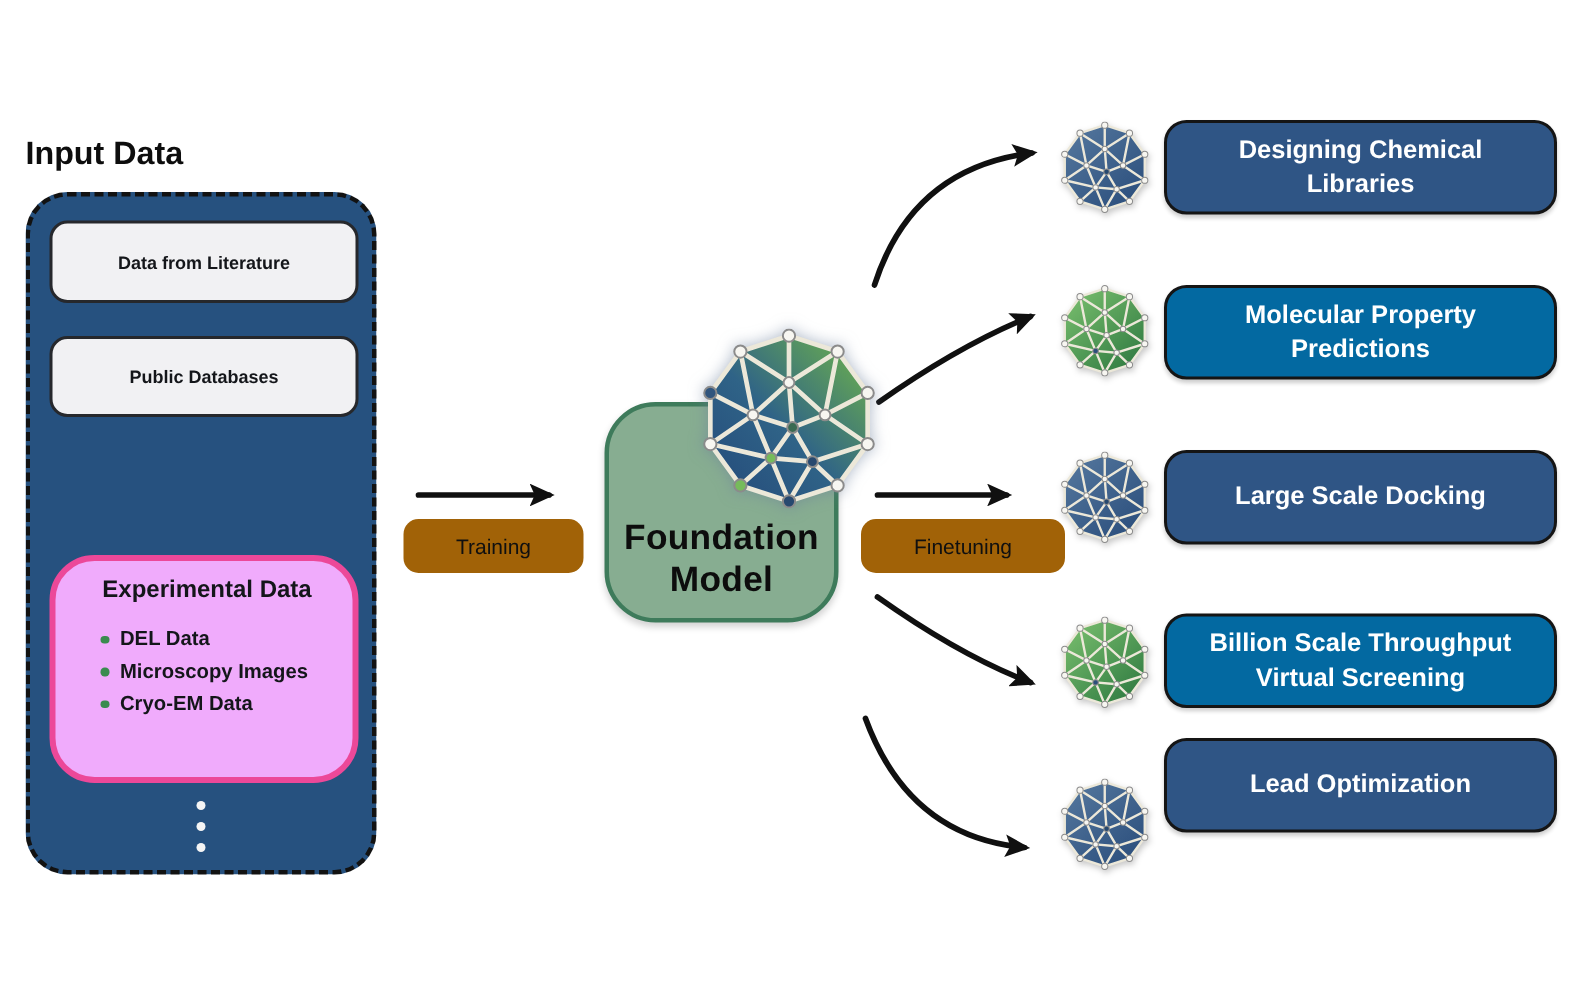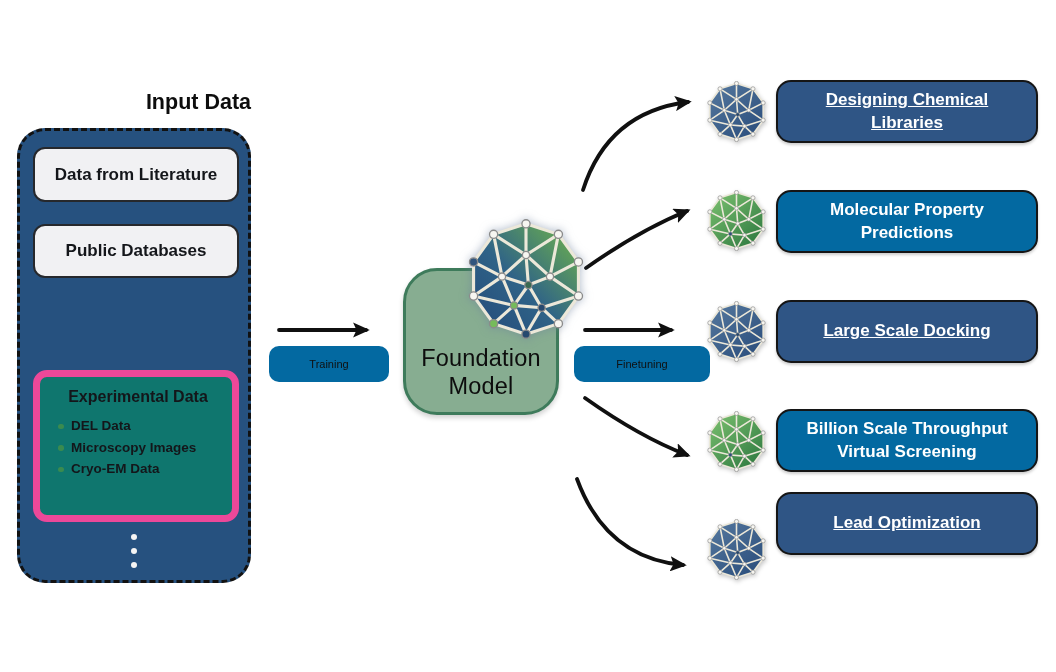--- a/index.html
+++ b/index.html
@@ -6,88 +6,88 @@
   *{box-sizing:border-box;}
   .canvas{
     position:relative;width:1056px;height:672px;background:#ffffff;overflow:hidden;
     font-family:"Liberation Sans", sans-serif;color:#111;
   }
   .abs{position:absolute;}
 
   
   .input-title{
     left:17px;top:90px;width:234px;height:30px;
-    font-size:21.5px;font-weight:700;text-align:right;color:#0d0d0d;
+    font-size:21.5px;font-weight:700;text-align:left;color:#0d0d0d;
   }
   .input-container{
     left:17px;top:128px;width:234px;height:455px;
     background:#26517f;border:3px dashed #121212;border-radius:28px;
   }
   .input-item{
     position:absolute;left:13px;width:206px;height:54px;
     background:#f1f1f3;border:2px solid #26282c;border-radius:12px;
     display:flex;align-items:center;justify-content:center;
-    font-size:17px;font-weight:700;color:#14161a;text-align:center;
+    font-size:12px;font-weight:700;color:#14161a;text-align:center;
   }
   .item-0{top:16px;height:55px;}
   .item-1{top:93px;}
   .item-2{top:166px;}
   .exp-box{
     position:absolute;left:13px;top:239px;width:206px;height:152px;
-    background:#0f766e;border:7px solid #ec4899;border-radius:14px;
+    background:#f0abfc;border:4px solid #ec4899;border-radius:30px;
     padding:11px 10px 0 14px;
   }
   .exp-title{font-size:16px;font-weight:700;text-align:center;color:#14161a;margin-bottom:9px;}
-  .exp-list{list-style:none;margin:0;padding:0 0 0 4px;}
+  .exp-list{list-style:none;margin:12px;padding:0 0 0 4px;}
   .exp-list li{
     position:relative;padding-left:13px;font-size:13.5px;font-weight:600;
     line-height:21.5px;color:#14161a;white-space:nowrap;
   }
   .exp-list li::before{
     content:"";position:absolute;left:0;top:8.5px;width:5.5px;height:5.5px;
     border-radius:50%;background:#3a8b4f;
   }
   .more-dots{
     position:absolute;left:50%;top:403px;transform:translateX(-50%);
     display:flex;flex-direction:column;gap:8px;
   }
   .more-dots span{width:6px;height:6px;border-radius:50%;background:#f5f5f5;}
 
   
   .flow-label{
-    height:36px;border-radius:10px;background:#0369a1;
+    height:36px;border-radius:10px;background:#a16207;
     display:flex;align-items:center;justify-content:center;
-    font-size:11px;font-weight:500;color:#101010;
+    font-size:14px;font-weight:500;color:#101010;
   }
   .training-label{left:269px;top:346px;width:120px;}
   .finetuning-label{left:574px;top:346px;width:136px;}
   .foundation-box{
     left:403px;top:268px;width:156px;height:147px;
     background:#87ad91;border:3.5px solid #3e7b5b;border-radius:34px;
     display:flex;align-items:flex-end;justify-content:center;
     padding-bottom:12px;box-shadow:0 3px 5px rgba(0,0,0,0.18);
-    font-size:23.5px;line-height:28px;font-weight:400;letter-spacing:.2px;
+    font-size:23.5px;line-height:28px;font-weight:700;letter-spacing:.2px;
     text-align:center;color:#0d0d0d;
   }
 
   
   .net-icon{line-height:0;}
   .net-icon svg{width:100%;height:100%;}
   .hub-icon{left:466px;top:219px;width:120px;height:120px;filter:drop-shadow(0 0 5px rgba(105,125,155,.55));}
   .small-icon{width:61px;height:61px;left:706px;filter:drop-shadow(1px 2px 2px rgba(0,0,0,.22));}
 
   
   .output-box{
     left:776px;width:262px;height:63px;border-radius:15px;
     border:2.2px solid #151515;display:flex;align-items:center;justify-content:center;
     padding:0 24px;text-align:center;color:#ffffff;
     font-size:17px;font-weight:700;line-height:22.5px;
     box-shadow:0 2px 3px rgba(0,0,0,0.2);
   }
-  .output-blue{background:#2f5585;text-decoration:underline;}
+  .output-blue{background:#2f5585;}
   .output-green{background:#0369a1;}
 
   .arrows{left:0;top:0;width:1056px;height:672px;pointer-events:none;}
 </style>
 </head>
 <body>
 
 <div class="canvas">
 
   <div class="abs input-title">Input Data</div>

